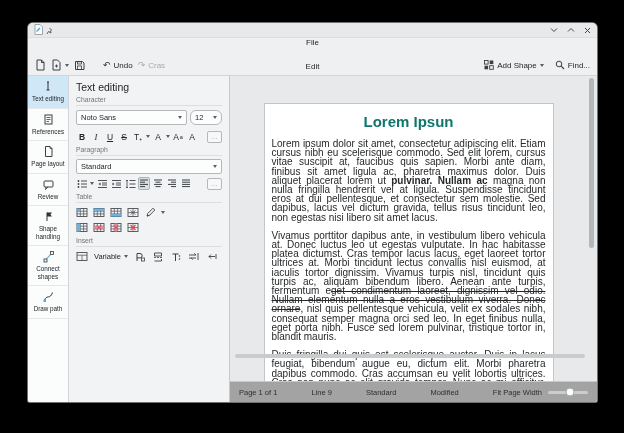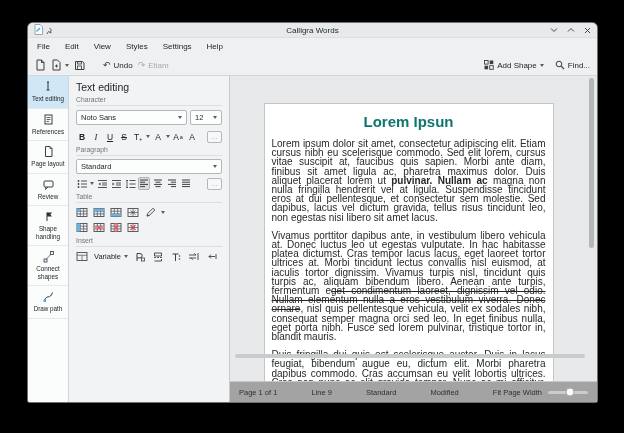--- a/index.html
+++ b/index.html
@@ -7,21 +7,21 @@
        font-family:"Liberation Sans",sans-serif;-webkit-font-smoothing:antialiased;}
   .window{position:absolute;left:28px;top:23px;width:569px;height:379px;background:#eff0f1;
           border-radius:5px 5px 2px 2px;overflow:hidden;box-shadow:0 0 0 1px #6f7275,0 2px 8px rgba(0,0,0,.6);}
   
   .titlebar{height:14px;background:#e7e9ea;display:flex;align-items:center;padding:0 6px;position:relative;border-bottom:1px solid #dcdedf;}
   .tb-title{position:absolute;left:0;right:0;text-align:center;font-size:8px;color:#1f2326;}
   .tb-left{display:flex;align-items:center;gap:3px;z-index:2;}
   .tb-controls{margin-left:auto;display:flex;align-items:center;gap:9px;z-index:2;}
   .tb-controls svg{display:block;}
   
-  .menubar{height:17px;display:flex;align-items:center;gap:15px;padding:0 9px;font-size:8px;color:#232629;}
+  .menubar{height:17px;display:flex;align-items:center;gap:15px;padding:0 9px;font-size:8px;color:#232629;flex-direction:column;}
   .menu-item{cursor:default;}
   
   .toolbar{height:20px;display:flex;align-items:center;padding:0 7px;font-size:8px;color:#232629;gap:5px;}
   .tool-group{display:flex;align-items:center;gap:5px;}
   .tbtn{display:flex;align-items:center;gap:3px;}
   .tbtn svg{display:block;}
   .glyph-arrow{font-size:9px;line-height:1;color:#2c3033;}
   .disabled{color:#a7abae;}
   .disabled .glyph-arrow{color:#a7abae;}
   .toolbar-right{margin-left:auto;display:flex;align-items:center;gap:11px;}
@@ -35,21 +35,21 @@
   .side-tab.selected{background:#cfe7f6;}
   .side-tab svg{display:block;}
   
   .panel{width:161px;background:#f2f3f4;border-right:1px solid #c7c9ca;padding:4px 7px;box-sizing:border-box;overflow:hidden;}
   .panel-title{font-size:10.5px;color:#232629;margin:1px 0 3px;}
   .sec-label{font-size:6.8px;color:#70767a;border-bottom:1px solid #dcdedf;padding-bottom:2px;margin:3px 0 3px;}
   .dd{height:13px;background:#fcfdfd;border:1px solid #b4b8bb;border-radius:2px;display:flex;align-items:center;
       justify-content:space-between;padding:0 4px;font-size:7.5px;color:#232629;margin:1px 0 3px;}
   .row{display:flex;align-items:center;gap:3px;}
   .row .dd{flex:1;}
-  .dd.size-dd{flex:0 0 22px;}
+  .dd.size-dd{flex:0 0 22px;border-radius:6px;}
   .btnrow{display:flex;align-items:center;gap:2px;margin:2px 0 2px;}
   .fbtn{min-width:12px;height:13px;display:flex;align-items:center;justify-content:center;font-size:8.5px;
         color:#232629;border-radius:2px;gap:1px;}
   .fbtn svg{display:block;}
   .fbtn.sel{background:#dbe0e3;border:1px solid #adb2b5;box-sizing:border-box;}
   .b-bold{font-weight:bold;}
   .b-italic{font-style:italic;font-family:"Liberation Serif",serif;}
   .b-under{text-decoration:underline;}
   .b-strike{text-decoration:line-through;}
   .supmark{font-size:5.5px;vertical-align:super;}
@@ -75,21 +75,20 @@
   .slider-fill{height:3px;background:#3daee9;border-radius:2px;}
   .slider-handle{position:absolute;top:50%;transform:translate(-50%,-50%);width:9px;height:9px;border-radius:50%;
                  background:#fcfdfd;border:1px solid #a6aaad;box-sizing:border-box;}
 </style>
 </head>
 <body>
 
 <div class="window">
 
   <div class="titlebar">
-    <div class="tb-title">Calligra Words</div>
     <div class="tb-left">
       <span>
         <svg width="9" height="11" viewBox="0 0 9 11">
             <path d="M1 .5h5l2.5 2.5v7.5H1z" fill="#fdfdfd" stroke="#8e9295" stroke-width=".8"></path>
             <path d="M2.5 6.5l3-3 1 1-3 3-1.3.3z" fill="#3daee9"></path>
           </svg>
       </span>
       <span>
         <svg width="7" height="8" viewBox="0 0 7 8">
             <path d="M3.5 1l2 2-1 1 .5 2-2.5-1.5L1 7" fill="none" stroke="#4a4e52" stroke-width=".9"></path>
@@ -146,21 +145,21 @@
             <rect x="3.5" y="1.8" width="4" height="2.2" fill="none" stroke="#3a3f44" stroke-width=".8"></rect>
           </svg>
       </span>
       <span style="width:8px"></span>
       <span class="tbtn">
         <span class="glyph-arrow">↶</span>
         <span>Undo</span>
       </span>
       <span class="tbtn disabled">
         <span class="glyph-arrow">↷</span>
-        <span>Etiam</span>
+        <span>Cras</span>
       </span>
     </div>
     <div class="toolbar-right">
       <span class="tbtn">
         <span>
           <svg width="10" height="10" viewBox="0 0 10 10">
               <rect x="0.5" y="0.5" width="3.6" height="3.6" fill="none" stroke="#3a3f44" stroke-width=".9"></rect>
               <rect x="5.7" y="0.5" width="3.6" height="3.6" fill="#3a3f44"></rect>
               <rect x="0.5" y="5.7" width="3.6" height="3.6" fill="#3a3f44"></rect>
               <rect x="5.7" y="5.7" width="3.6" height="3.6" fill="none" stroke="#3a3f44" stroke-width=".9"></rect>

